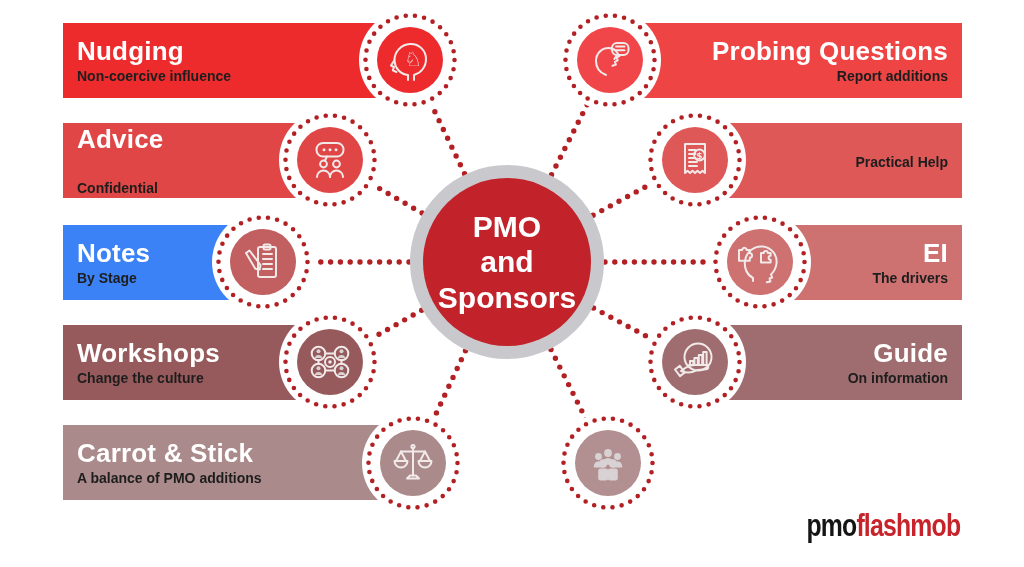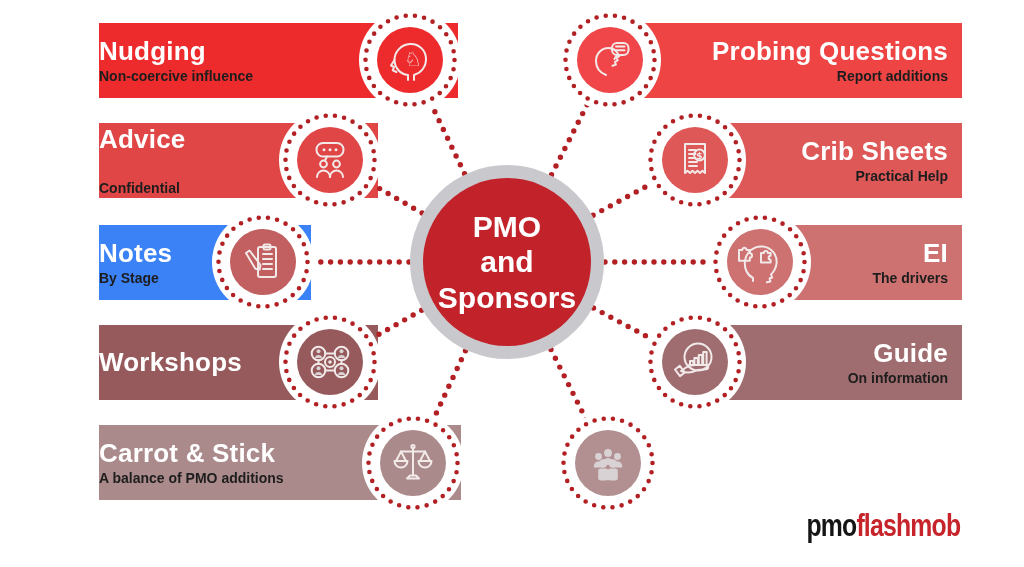--- a/index.html
+++ b/index.html
@@ -2,21 +2,21 @@
 <html><head>
 <meta charset="utf-8">
 <style>
   html,body{margin:0;padding:0;background:#fff;}
   .canvas{position:relative;width:1024px;height:567px;background:#fff;overflow:hidden;
           font-family:"Liberation Sans",sans-serif;}
   .rays{position:absolute;left:0;top:0;z-index:2;}
   .ray{stroke:var(--dot);stroke-width:5.4;stroke-linecap:round;stroke-dasharray:0 9.8;fill:none;}
   .bar{position:absolute;height:75px;z-index:1;display:flex;flex-direction:column;
        justify-content:center;box-sizing:border-box;}
-  .bar.left{align-items:flex-start;margin-left:36px;}
+  .bar.left{padding-left:14px;align-items:flex-start;}
   .bar.right{padding-right:14px;align-items:flex-end;text-align:right;}
   .title{font-size:26px;font-weight:800;color:var(--title);letter-spacing:.2px;line-height:1.05;}
   .subtitle{font-size:14px;font-weight:600;color:var(--sub);margin-top:4px;line-height:1.05;}
   .l0{left:63px;top:23px;width:359px;}
   .l1{left:63px;top:123px;width:279px;}
   .l2{left:63px;top:225px;width:212px;}
   .l3{left:63px;top:325px;width:279px;}
   .l4{left:63px;top:425px;width:362px;}
   .r0{left:598px;top:23px;width:364px;}
   .r1{left:683px;top:123px;width:279px;}
@@ -63,32 +63,32 @@
   <div class="bar left l1" style="background: rgb(224, 70, 70); gap: 24px;">
     <div class="title">Advice</div>
     <div class="subtitle">Confidential</div>
   </div>
   <div class="bar left l2" style="background: #3b82f6;">
     <div class="title">Notes</div>
     <div class="subtitle">By Stage</div>
   </div>
   <div class="bar left l3" style="background: rgb(151, 90, 92);">
     <div class="title">Workshops</div>
+    <div class="subtitle">Change the culture</div>
   </div>
   <div class="bar left l4" style="background: rgb(171, 138, 139);">
     <div class="title">Carrot &amp; Stick</div>
     <div class="subtitle">A balance of PMO additions</div>
   </div>
 
   <div class="bar right r0" style="background: #ef4444;">
     <div class="title">Probing Questions</div>
     <div class="subtitle">Report additions</div>
   </div>
   <div class="bar right r1" style="background: rgb(222, 88, 88);">
-    <div class="title">Crib Sheets</div>
     <div class="subtitle">Practical Help</div>
   </div>
   <div class="bar right r2" style="background: rgb(205, 113, 113);">
     <div class="title">EI</div>
     <div class="subtitle">The drivers</div>
   </div>
   <div class="bar right r3" style="background: rgb(159, 109, 111);">
     <div class="title">Guide</div>
     <div class="subtitle">On information</div>
   </div>

